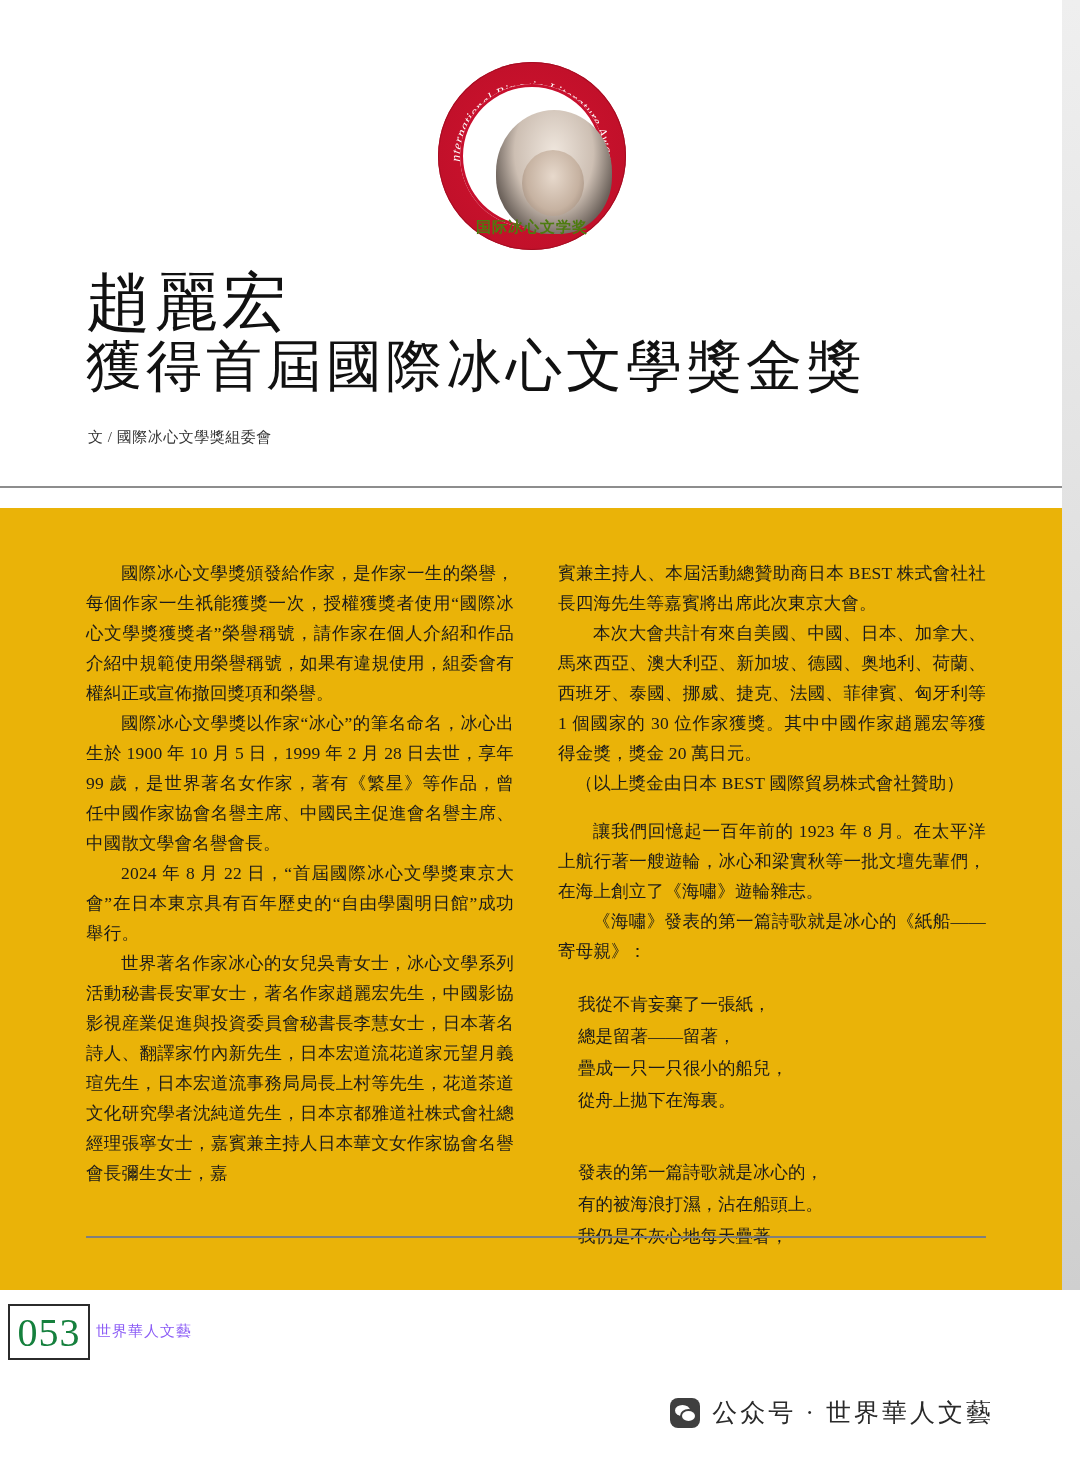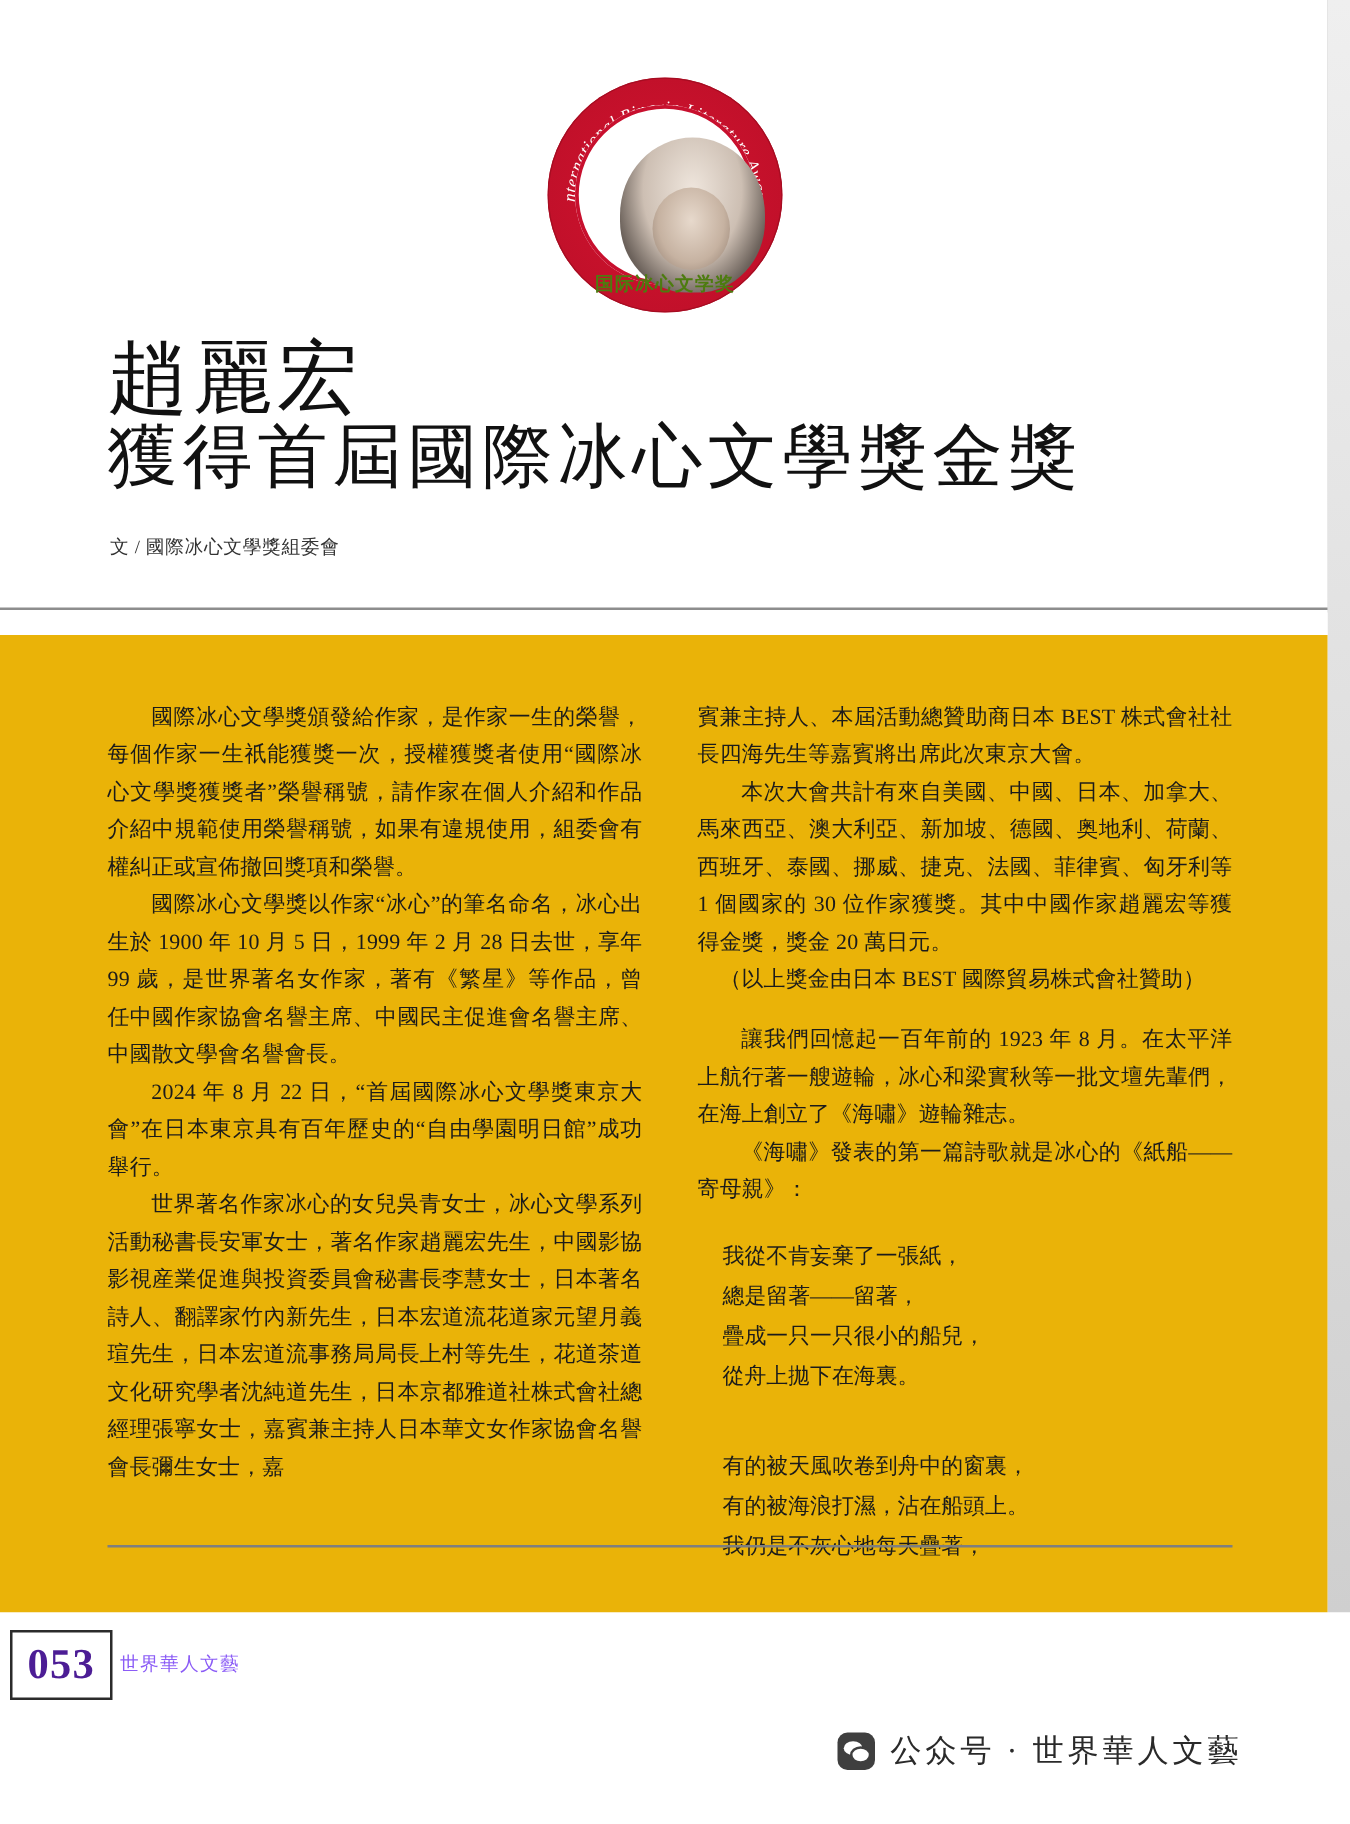--- a/index.html
+++ b/index.html
@@ -213,38 +213,37 @@
     left: 8px;
     top: 14px;
     width: 78px;
     height: 52px;
     border: 2px solid #2b2b2b;
     display: flex;
     align-items: center;
     justify-content: center;
   }
   .folio-num {
-    font-size: 34px;
+    font-size: 40px;
     letter-spacing: 1px;
-    color: #4c1d95;
+    color: #15803d;
     font-family: "Liberation Serif", serif;
-    font-weight: bold;
   }
   .folio-label {
     position: absolute;
     left: 96px;
     top: 32px;
     font-size: 15px;
     color: #8b5cf6;
     letter-spacing: 1px;
   }
   .wechat-bar {
     position: absolute;
     right: 86px;
-    top: 94px;
+    top: 106px;
     display: flex;
     align-items: center;
     gap: 12px;
   }
   .wechat-icon {
     width: 30px;
     height: 30px;
     border-radius: 8px;
     background: #3f3f3f;
     position: relative;
@@ -329,21 +328,21 @@
         <div class="poem">
           <div class="poem-line">我從不肯妄棄了一張紙，</div>
           <div class="poem-line">總是留著——留著，</div>
           <div class="poem-line">疊成一只一只很小的船兒，</div>
           <div class="poem-line">從舟上拋下在海裏。</div>
         </div>
 
         <div class="poem-gap"></div>
 
         <div class="poem">
-          <div class="poem-line">有的被天風吹卷到舟中的窗裏，</div>
+          <div class="poem-line">發表的第一篇詩歌就是冰心的，</div>
           <div class="poem-line">有的被海浪打濕，沾在船頭上。</div>
           <div class="poem-line">我仍是不灰心地每天疊著，</div>
         </div>
       </div>
 
     </div>
     <div class="body-rule"></div>
   </div>
 
   <div class="footer">

